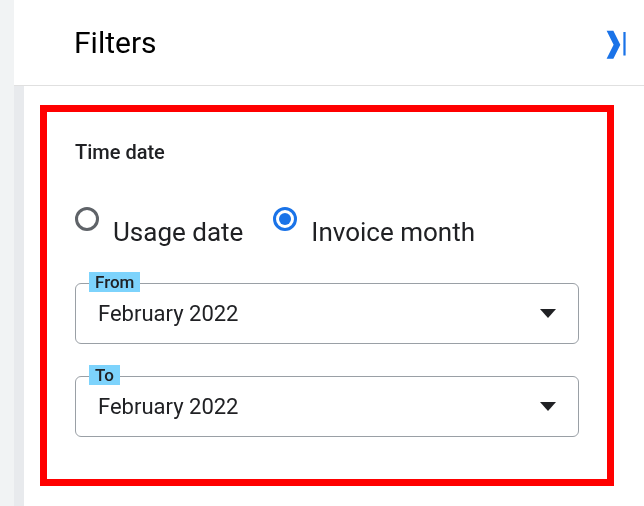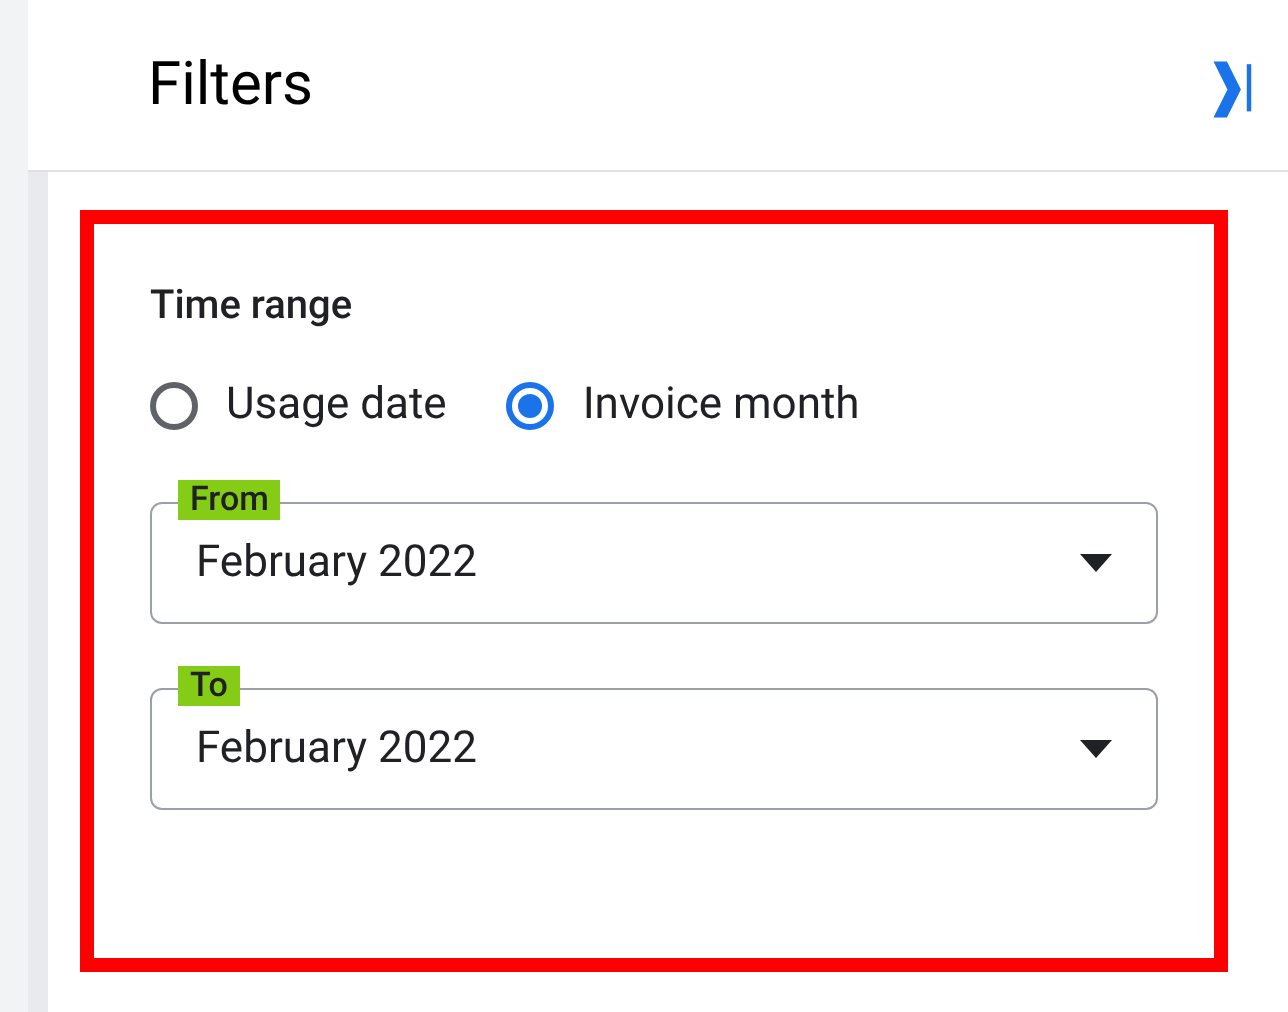--- a/index.html
+++ b/index.html
@@ -100,32 +100,33 @@
       position: absolute;
       left: 50%;
       top: 50%;
       transform: translate(-50%, -50%);
       width: 12px;
       height: 12px;
       background: #1a73e8;
       border-radius: 50%;
     }
     .radio-label {
-      font-size: 22px;
+      font-size: 26px;
       color: #202124;
+      margin-top: 27px;
     }
     .select-field {
       position: relative;
       margin-bottom: 32px;
     }
     .select-legend {
       position: absolute;
       top: -11px;
       left: 14px;
-      background: #84cc16;
+      background: #7dd3fc;
       padding: 0 6px;
       font-size: 17px;
       color: #202124;
       font-weight: 500;
       z-index: 1;
     }
     .select-box {
       border: 1px solid #9aa0a6;
       border-radius: 6px;
       height: 61px;
@@ -153,21 +154,21 @@
 <div class="container">
   <div class="left-rail"></div>
   <div class="inner-rail"></div>
 
   <div class="header">
     <div class="header-title">Filters</div>
     <div class="collapse-icon">❱|</div>
   </div>
 
   <div class="highlight-box">
-    <div class="section-title">Time range</div>
+    <div class="section-title">Time date</div>
 
     <div class="radio-row">
       <div class="radio-option">
         <div class="radio-circle unchecked"></div>
         <div class="radio-label">Usage date</div>
       </div>
       <div class="radio-option">
         <div class="radio-circle checked"></div>
         <div class="radio-label">Invoice month</div>
       </div>

